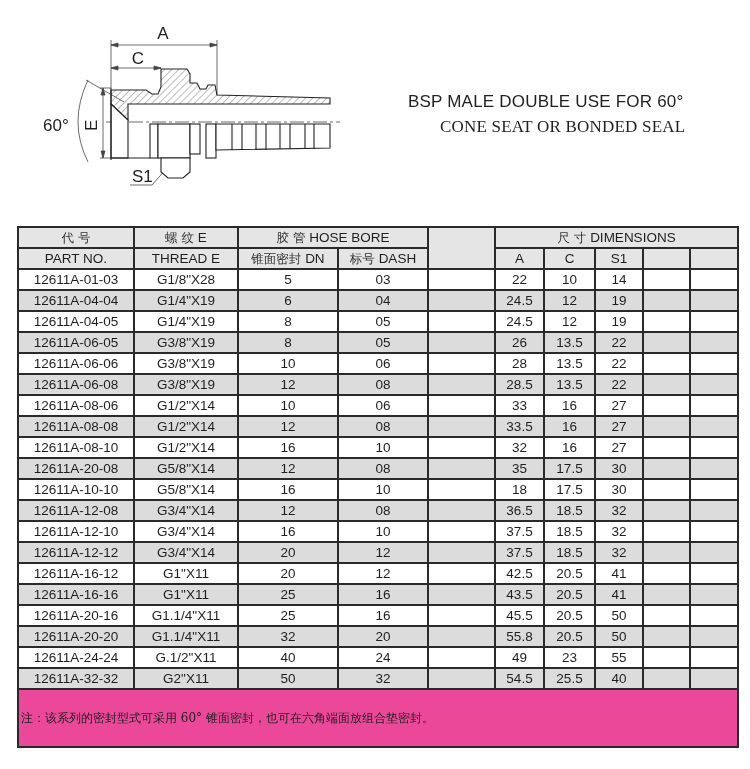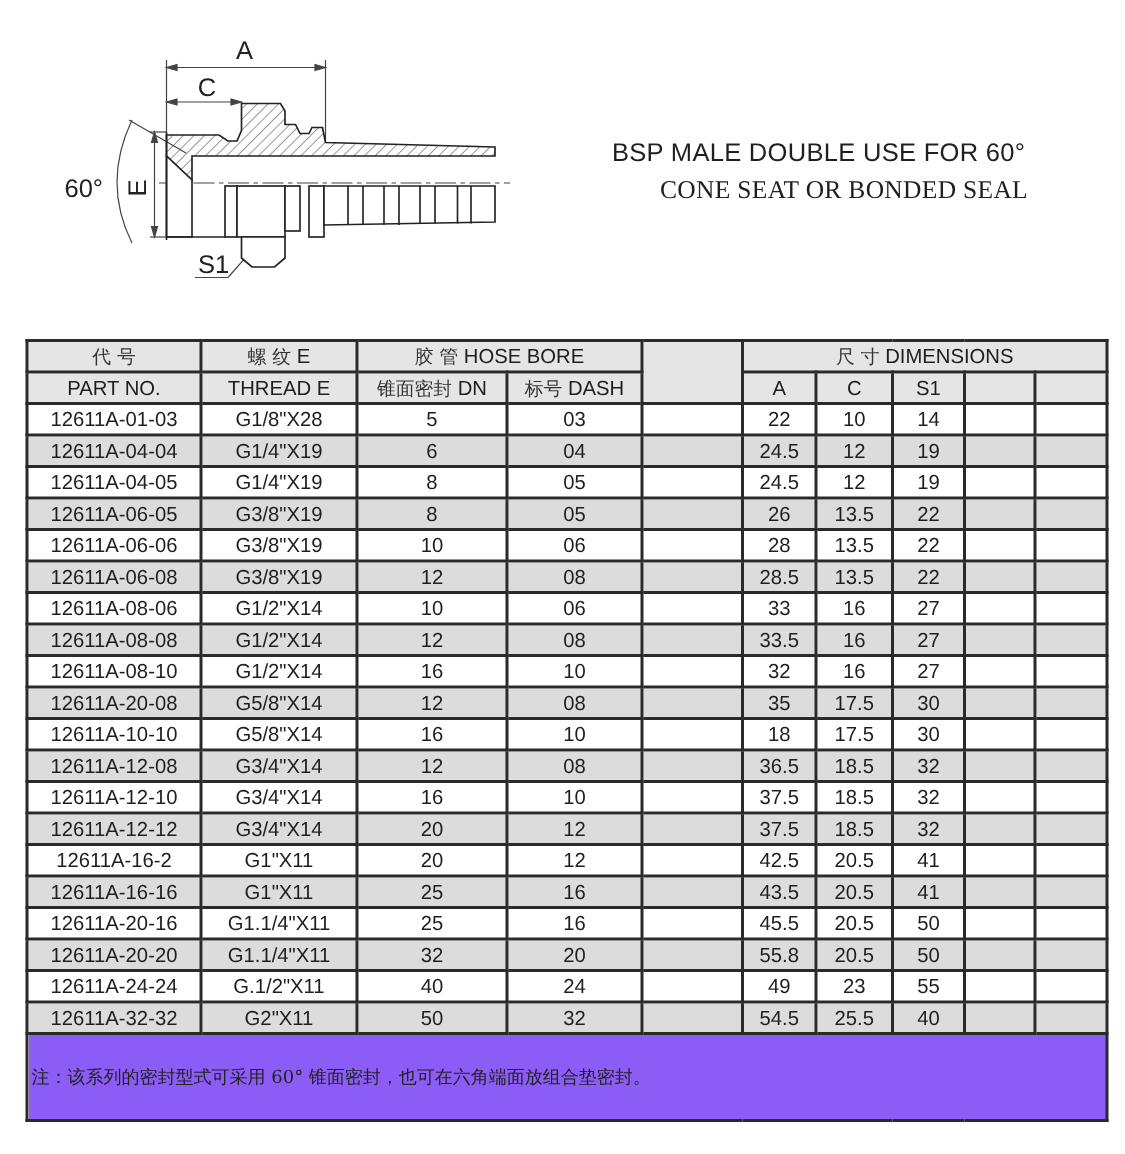--- a/index.html
+++ b/index.html
@@ -11,21 +11,21 @@
   #title1 { top: 92px; left: 408px; }
   #title2 { top: 117px; left: 440px; font-family: Liberation Serif, serif; }
   table.spec { position: absolute; left: 17px; top: 226px; width: 720px;
                border-collapse: collapse; table-layout: fixed; font-size: 13.5px; }
   table.spec td, table.spec th { border: 2px solid #2a2a2a; text-align: center;
                padding: 0; height: 19px; line-height: 19px; font-weight: normal; color: #1e1e1e; white-space: nowrap; overflow: hidden; }
   table.spec tr.hdr td { background: #e5e5e5; height: 19px; }
   table.spec tr.shade td { background: #dcdcdc; }
   table.spec tr.plain td { background: #ffffff; }
   .cnt { font-family: "DejaVu Serif", serif; font-size: 12.5px; color: #333; }
-  table.spec td.note { height: 56px; text-align: left; background: #8b5cf6; padding-left: 2px;
+  table.spec td.note { height: 56px; text-align: left; background: #ec4899; padding-left: 2px;
                font-size: 12px; font-family: "DejaVu Serif", serif; color: #222; vertical-align: middle; }
 </style>
 </head>
 <body>
 
 <svg id="drawing" viewBox="0 0 380 200" xmlns="http://www.w3.org/2000/svg">
   <defs>
     <pattern id="hatch" patternUnits="userSpaceOnUse" width="5" height="5" patternTransform="rotate(45)">
       <line x1="0" y1="0" x2="0" y2="5" stroke="#555" stroke-width="0.8"></line>
     </pattern>
@@ -282,21 +282,21 @@
         <td>20</td>
         <td>12</td>
         <td></td>
         <td>37.5</td>
         <td>18.5</td>
         <td>32</td>
         <td></td>
         <td></td>
       </tr>
       <tr class="plain">
-        <td>12611A-16-2</td>
+        <td>12611A-16-12</td>
         <td>G1"X11</td>
         <td>20</td>
         <td>12</td>
         <td></td>
         <td>42.5</td>
         <td>20.5</td>
         <td>41</td>
         <td></td>
         <td></td>
       </tr>

